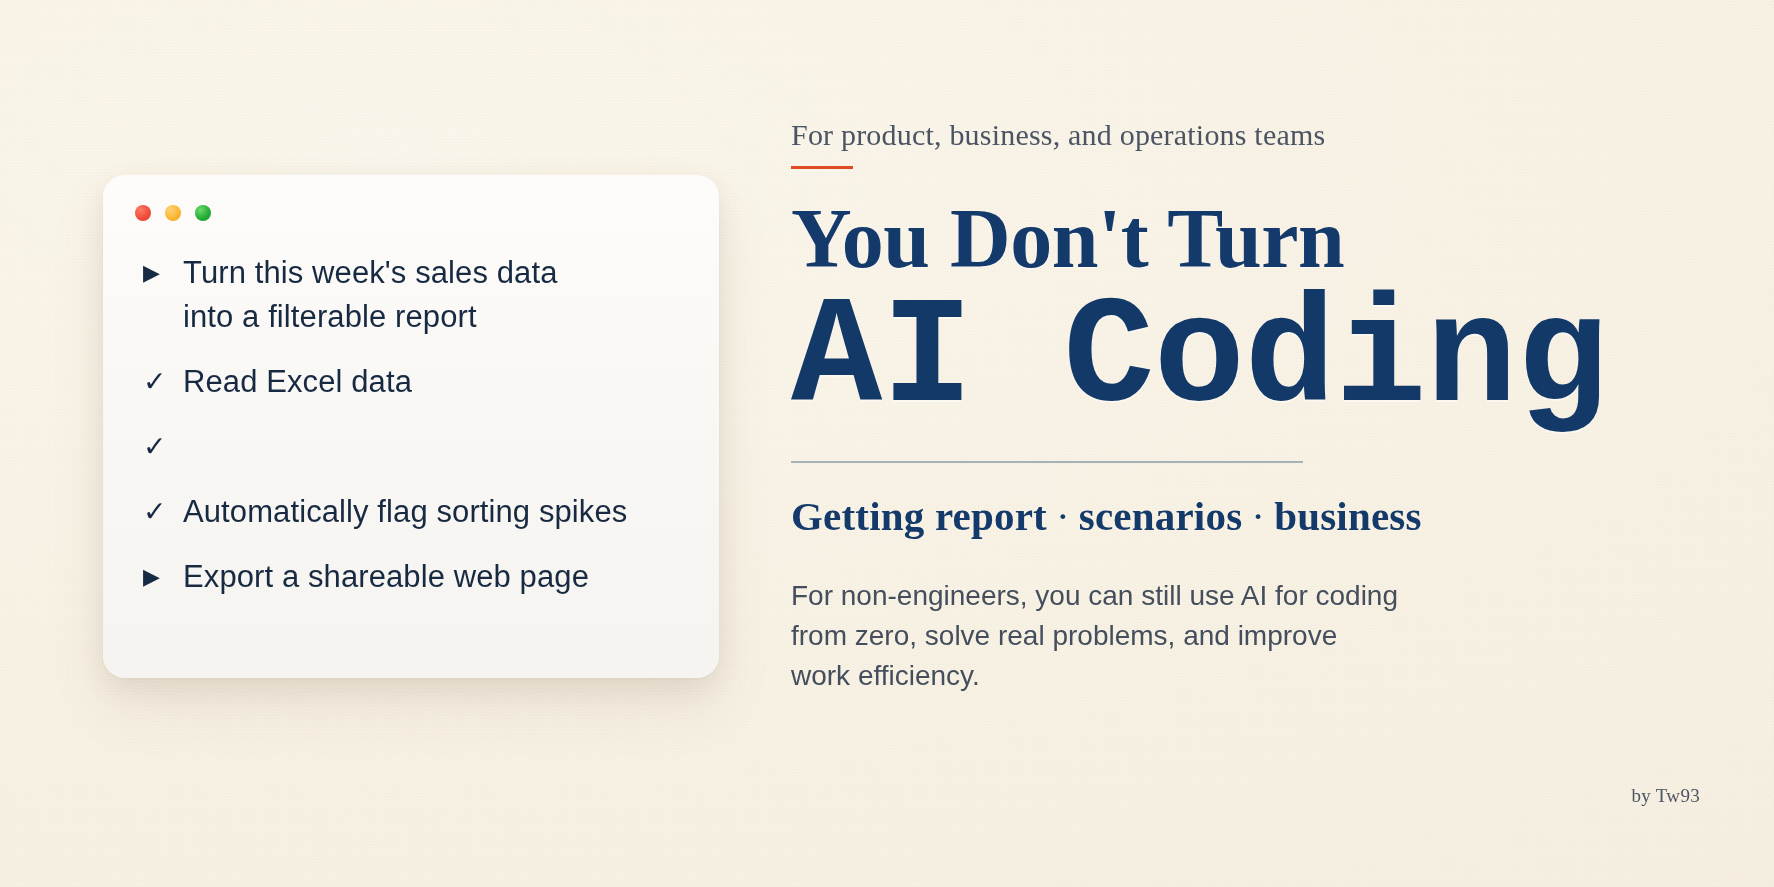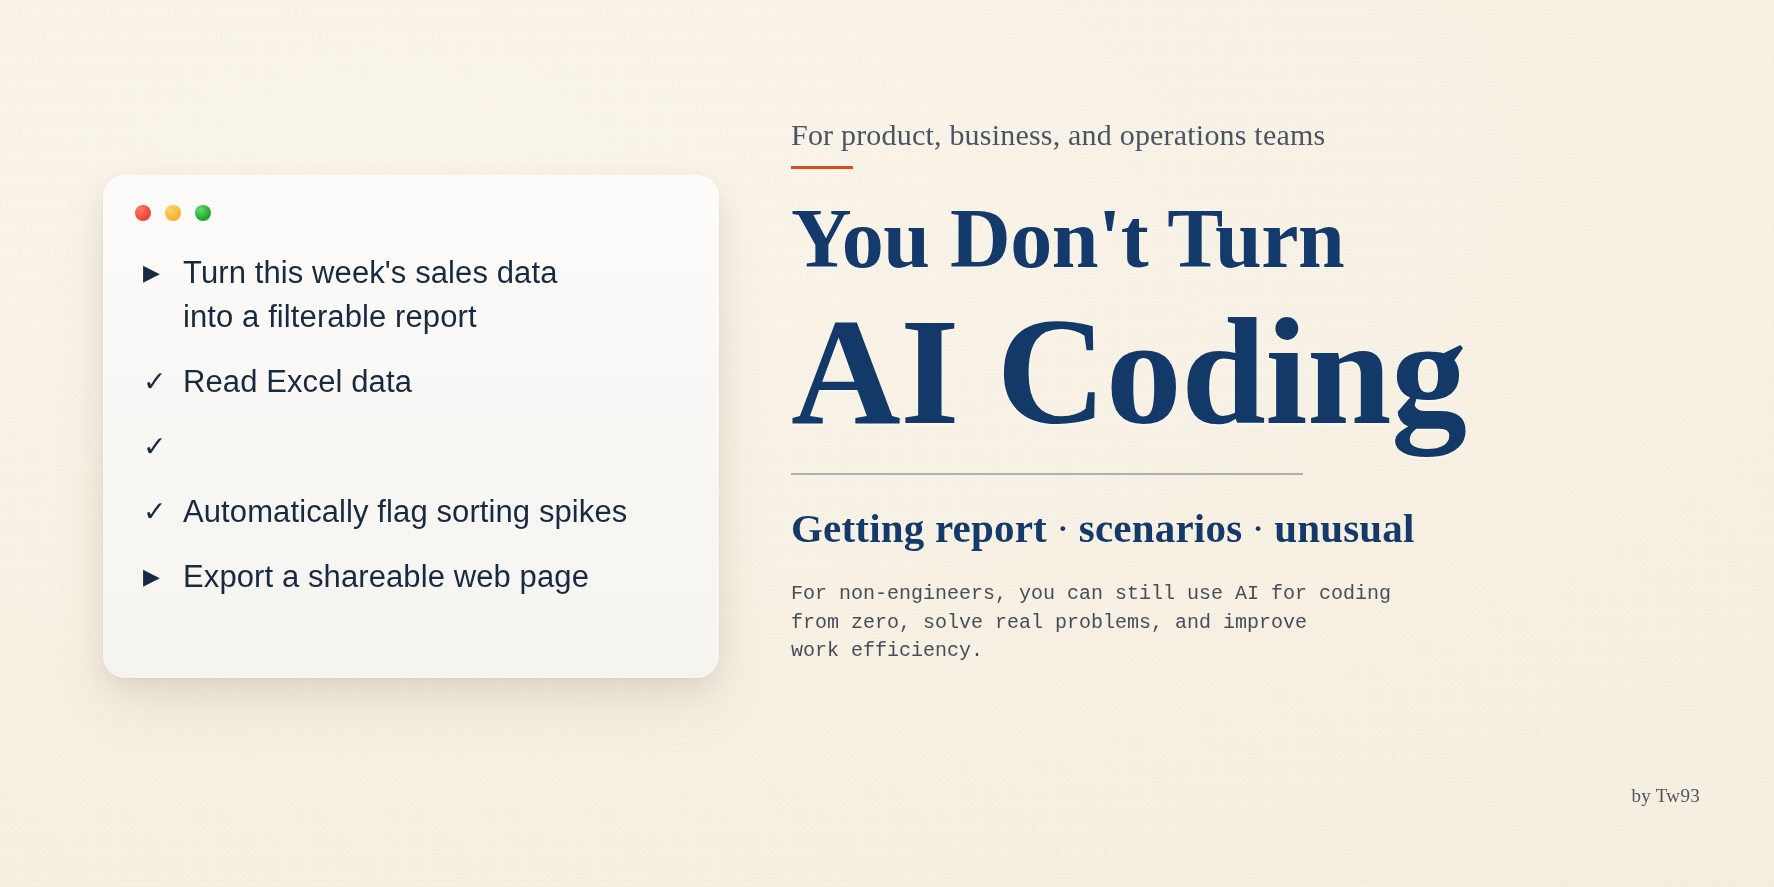--- a/index.html
+++ b/index.html
@@ -133,23 +133,24 @@
     display: block;
     font-size: 84px;
     line-height: .96;
     color: #143a6b;
     text-shadow: 0 1px 0 rgba(255,255,255,.55);
   }
   #headline-line2 {
     display: block;
     font-size: 152px;
     line-height: 1.04;
-    margin-top: 14px;
+    margin-top: 2px;
     color: #133968;
     text-shadow: 0 2px 1px rgba(255,255,255,.5);
+    font-family: Liberation Mono, monospace;
   }
 
   #headline-rule {
     width: 512px;
     height: 2px;
     background: #9aa6b0;
     margin-top: 22px;
     opacity: .85;
   }
 
@@ -162,23 +163,23 @@
     color: #143a6b;
     letter-spacing: .2px;
   }
   #subtitle .sep {
     font-weight: normal;
     padding: 0 9px;
     color: #143a6b;
   }
 
   #body-copy {
-    margin-top: 28px;
-    font-family: Liberation Mono, monospace;
-    font-size: 20px;
+    margin-top: 36px;
+    font-family: Liberation Sans, sans-serif;
+    font-size: 28px;
     line-height: 1.42;
     color: #444e5c;
     white-space: pre-line;
     max-width: 700px;
   }
 
   #byline {
     position: absolute;
     right: 74px;
     top: 785px;
@@ -239,21 +240,21 @@
     <div id="eyebrow-rule"></div>
 
     <h1 id="headline">
       <span id="headline-line1">You Don't Turn</span>
       <span id="headline-line2">AI Coding</span>
     </h1>
 
     <div id="headline-rule"></div>
 
     <div id="subtitle">
-      <span>Getting report</span><span class="sep">·</span><span>scenarios</span><span class="sep">·</span><span>unusual</span>
+      <span>Getting report</span><span class="sep">·</span><span>scenarios</span><span class="sep">·</span><span>business</span>
     </div>
 
     <p id="body-copy">For non-engineers, you can still use AI for coding
 from zero, solve real problems, and improve
 work efficiency.</p>
 
   </div>
 
   <div id="byline">by Tw93</div>
 

